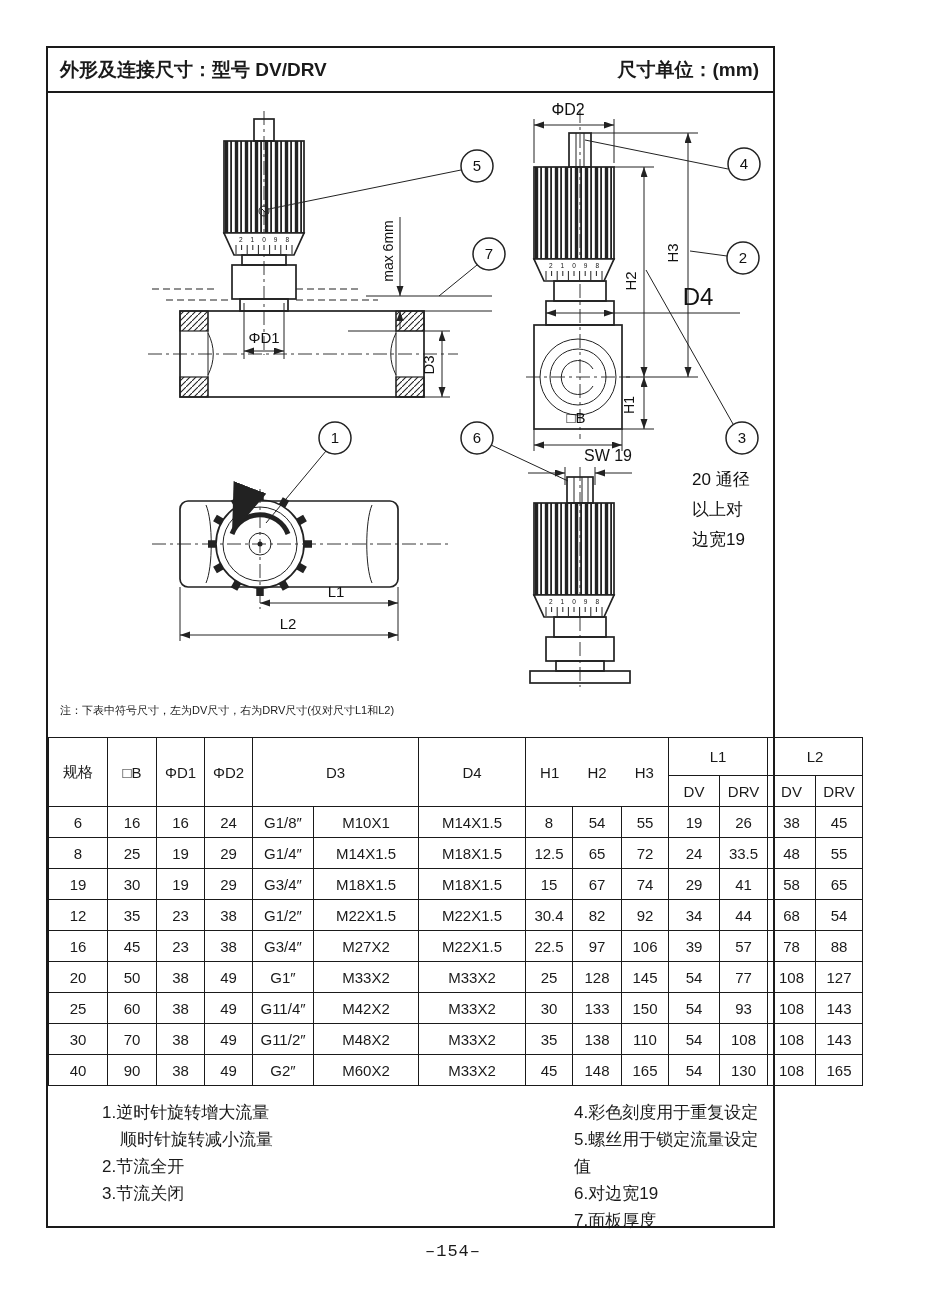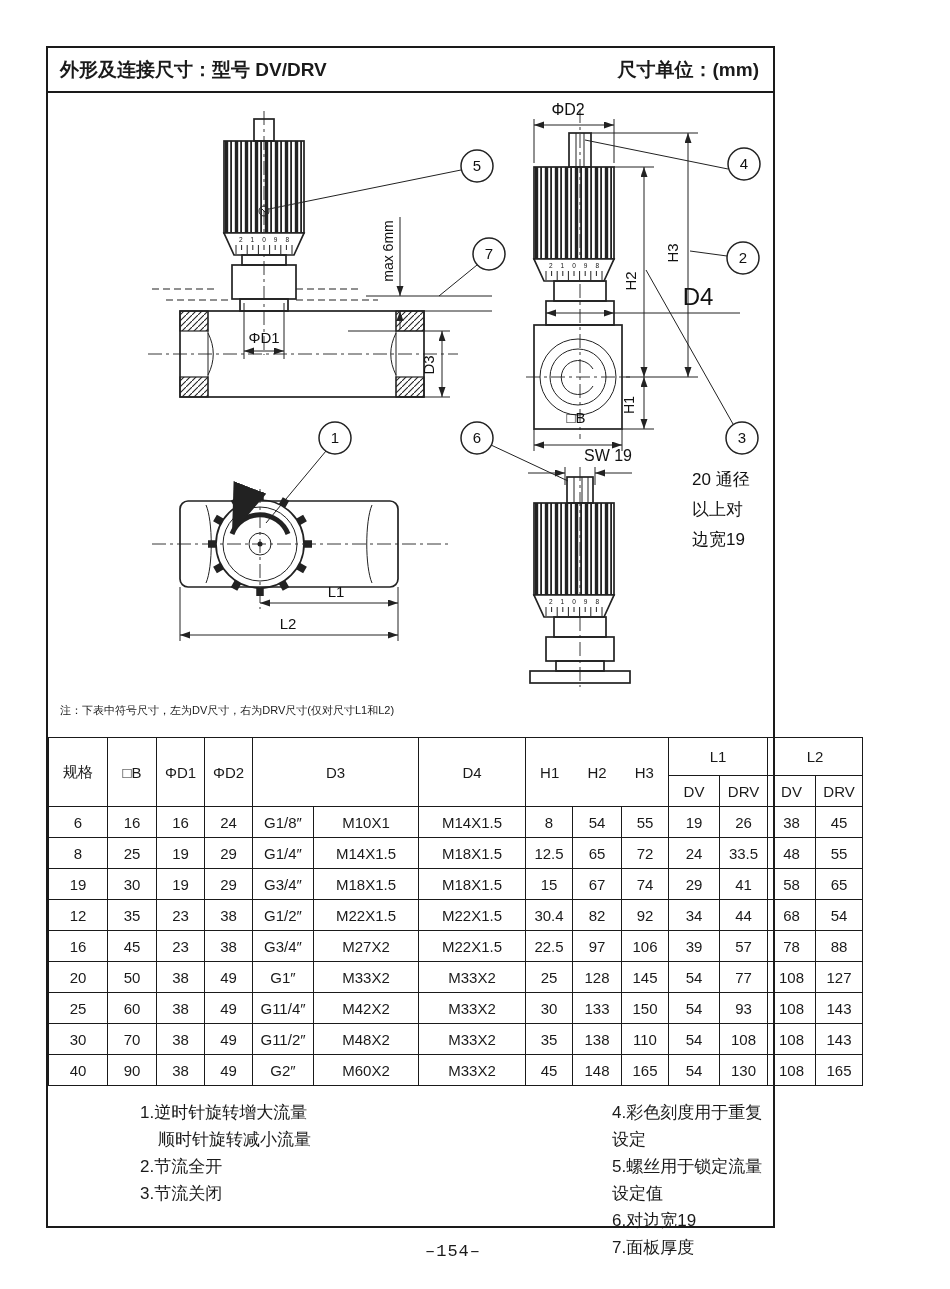--- a/index.html
+++ b/index.html
@@ -22,21 +22,21 @@
   table.dims{width:100%;border-collapse:collapse;table-layout:fixed;}
   table.dims th,table.dims td{
     border:1.5px solid #1a1a1a;text-align:center;vertical-align:middle;
     font-size:15px;font-weight:normal;padding:0;overflow:hidden;white-space:nowrap;
   }
   table.dims tr.hrow1 th{height:37px;}
   table.dims tr.hrow2 th{height:30px;text-align:center;}
   table.dims tbody td{height:30px;}
   th.hgrp div{display:flex;justify-content:space-around;align-items:center;}
   .footnotes{position:relative;height:129px;font-size:17px;}
-  .fn-col{position:absolute;top:13px;line-height:27px;margin-left:38px;}
+  .fn-col{position:absolute;top:13px;line-height:27px;}
   .fn-left{left:54px;}
   .fn-right{left:526px;}
   .fn-item.indent{padding-left:18px;}
   .page-number{
     position:absolute;top:1242px;left:46px;width:814px;text-align:center;
     font-size:17px;letter-spacing:1px;font-family:Liberation Mono, monospace;
   }
   
   .ol{stroke:#222;stroke-width:1.7;fill:none;}
   .thin{stroke:#222;stroke-width:1;fill:none;}

